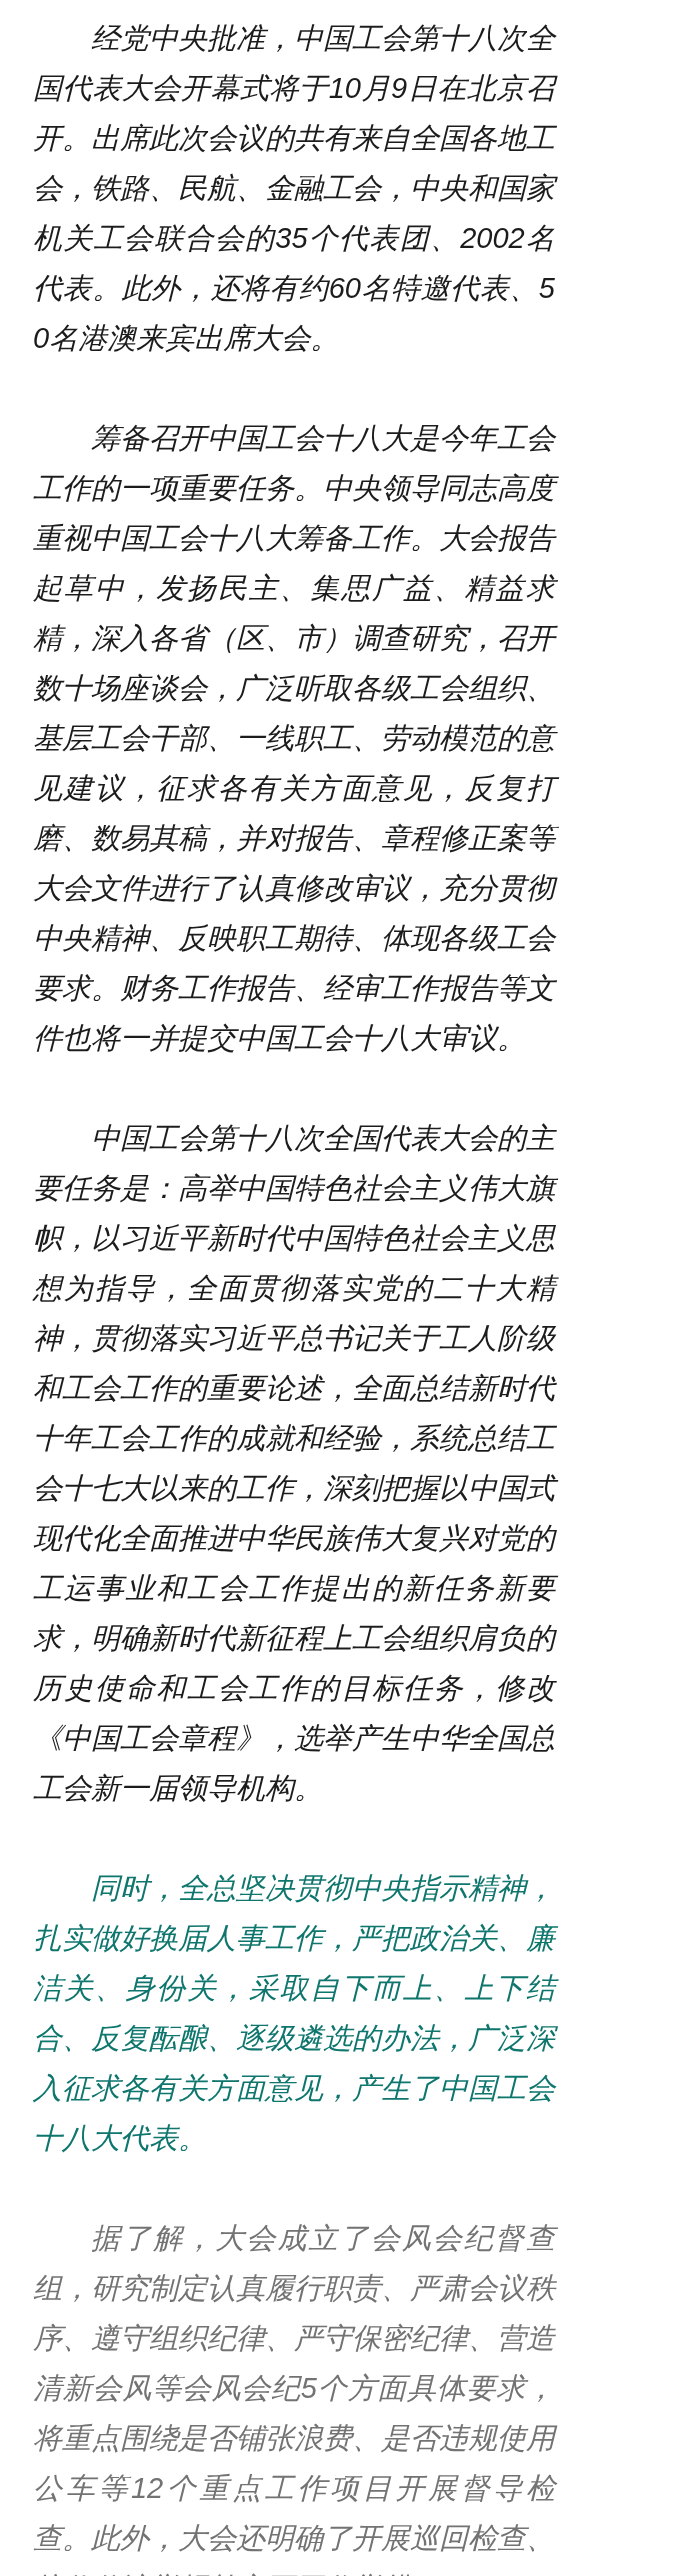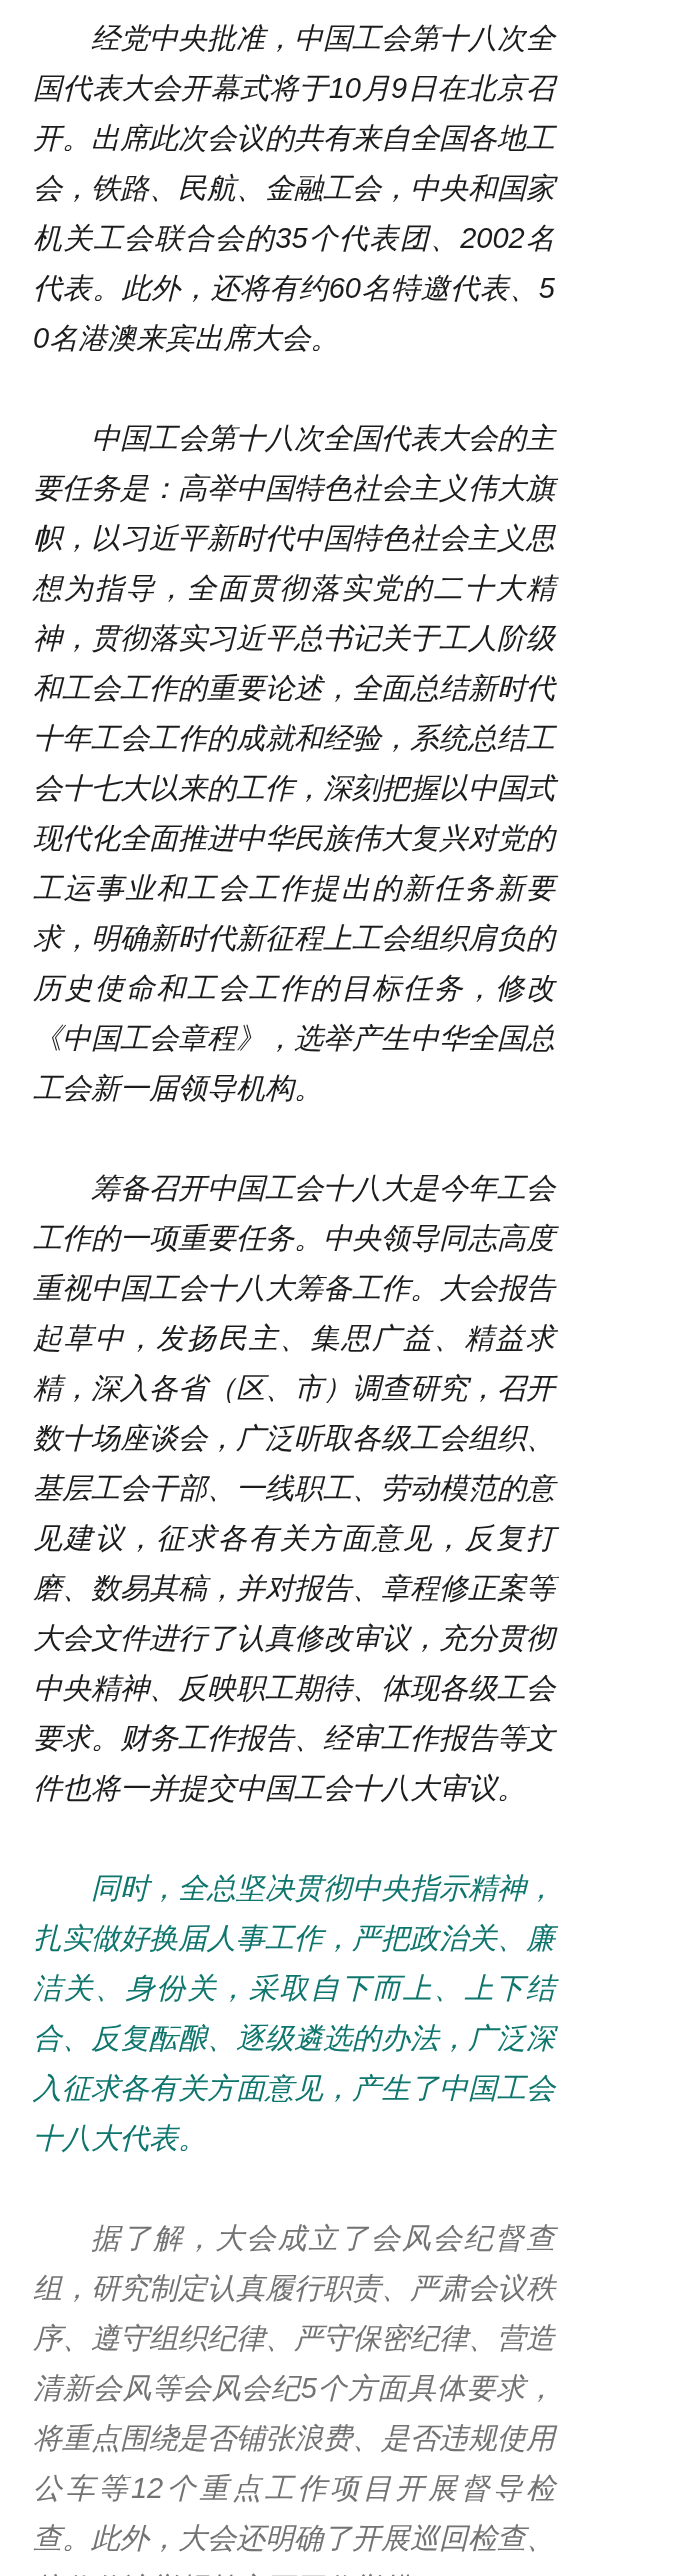--- a/index.html
+++ b/index.html
@@ -32,19 +32,19 @@
   .article p:last-child {
     margin-bottom: 0;
   }
 </style>
 </head>
 <body>
 
 <div class="page" style="background: rgb(255, 255, 255);">
   <div class="article">
     <p style="color: rgb(28, 28, 28);">经党中央批准，中国工会第十八次全国代表大会开幕式将于10月9日在北京召开。出席此次会议的共有来自全国各地工会，铁路、民航、金融工会，中央和国家机关工会联合会的35个代表团、2002名代表。此外，还将有约60名特邀代表、50名港澳来宾出席大会。</p>
+    <p style="color: rgb(28, 28, 28);">筹备召开中国工会十八大是今年工会工作的一项重要任务。中央领导同志高度重视中国工会十八大筹备工作。大会报告起草中，发扬民主、集思广益、精益求精，深入各省（区、市）调查研究，召开数十场座谈会，广泛听取各级工会组织、基层工会干部、一线职工、劳动模范的意见建议，征求各有关方面意见，反复打磨、数易其稿，并对报告、章程修正案等大会文件进行了认真修改审议，充分贯彻中央精神、反映职工期待、体现各级工会要求。财务工作报告、经审工作报告等文件也将一并提交中国工会十八大审议。</p>
     <p style="color: rgb(28, 28, 28);">中国工会第十八次全国代表大会的主要任务是：高举中国特色社会主义伟大旗帜，以习近平新时代中国特色社会主义思想为指导，全面贯彻落实党的二十大精神，贯彻落实习近平总书记关于工人阶级和工会工作的重要论述，全面总结新时代十年工会工作的成就和经验，系统总结工会十七大以来的工作，深刻把握以中国式现代化全面推进中华民族伟大复兴对党的工运事业和工会工作提出的新任务新要求，明确新时代新征程上工会组织肩负的历史使命和工会工作的目标任务，修改《中国工会章程》，选举产生中华全国总工会新一届领导机构。</p>
-    <p style="color: rgb(28, 28, 28);">筹备召开中国工会十八大是今年工会工作的一项重要任务。中央领导同志高度重视中国工会十八大筹备工作。大会报告起草中，发扬民主、集思广益、精益求精，深入各省（区、市）调查研究，召开数十场座谈会，广泛听取各级工会组织、基层工会干部、一线职工、劳动模范的意见建议，征求各有关方面意见，反复打磨、数易其稿，并对报告、章程修正案等大会文件进行了认真修改审议，充分贯彻中央精神、反映职工期待、体现各级工会要求。财务工作报告、经审工作报告等文件也将一并提交中国工会十八大审议。</p>
     <p style="color: #0f766e;">同时，全总坚决贯彻中央指示精神，扎实做好换届人事工作，严把政治关、廉洁关、身份关，采取自下而上、上下结合、反复酝酿、逐级遴选的办法，广泛深入征求各有关方面意见，产生了中国工会十八大代表。</p>
     <p style="color: #737373;">据了解，大会成立了会风会纪督查组，研究制定认真履行职责、严肃会议秩序、遵守组织纪律、严守保密纪律、营造清新会风等会风会纪5个方面具体要求，将重点围绕是否铺张浪费、是否违规使用公车等12个重点工作项目开展督导检查。此外，大会还明确了开展巡回检查、接收信访举报等主要工作举措。</p>
   </div>
 </div>
 
 
 </body></html>

